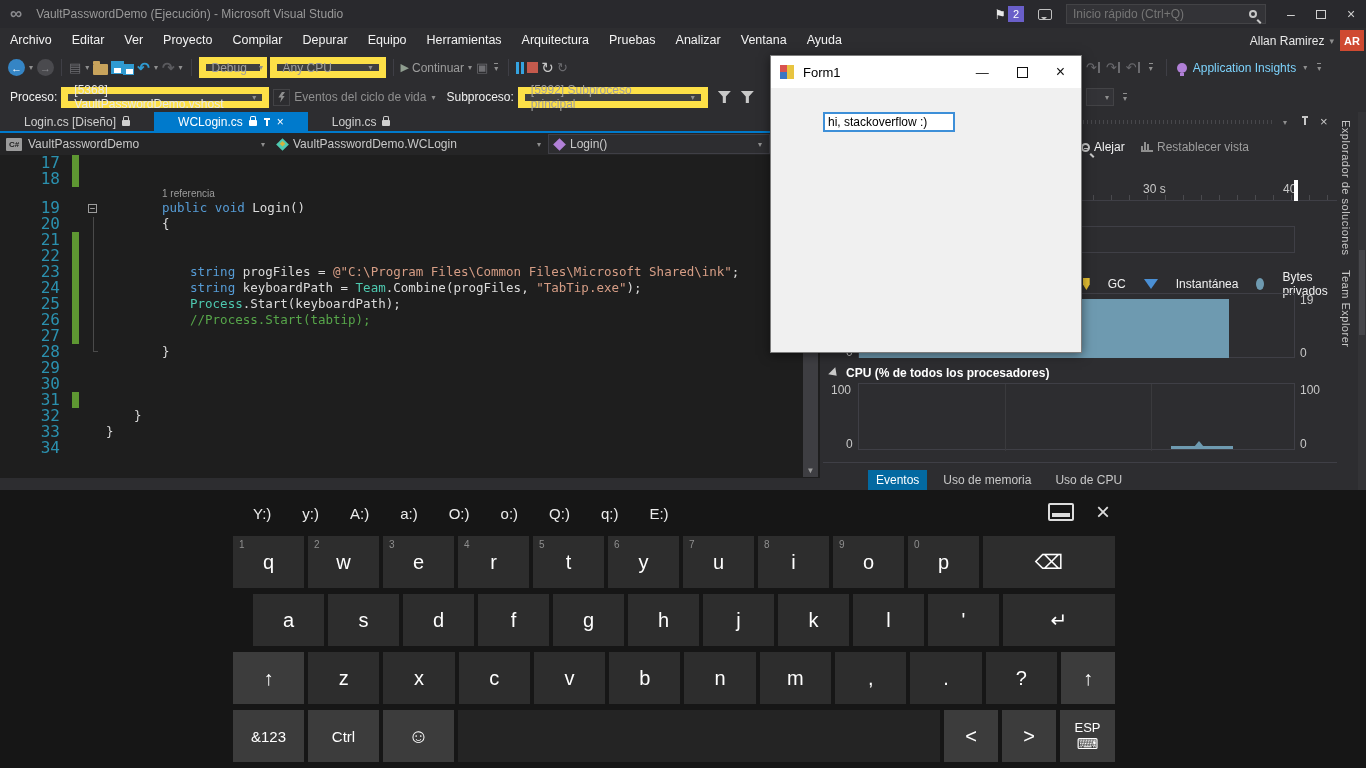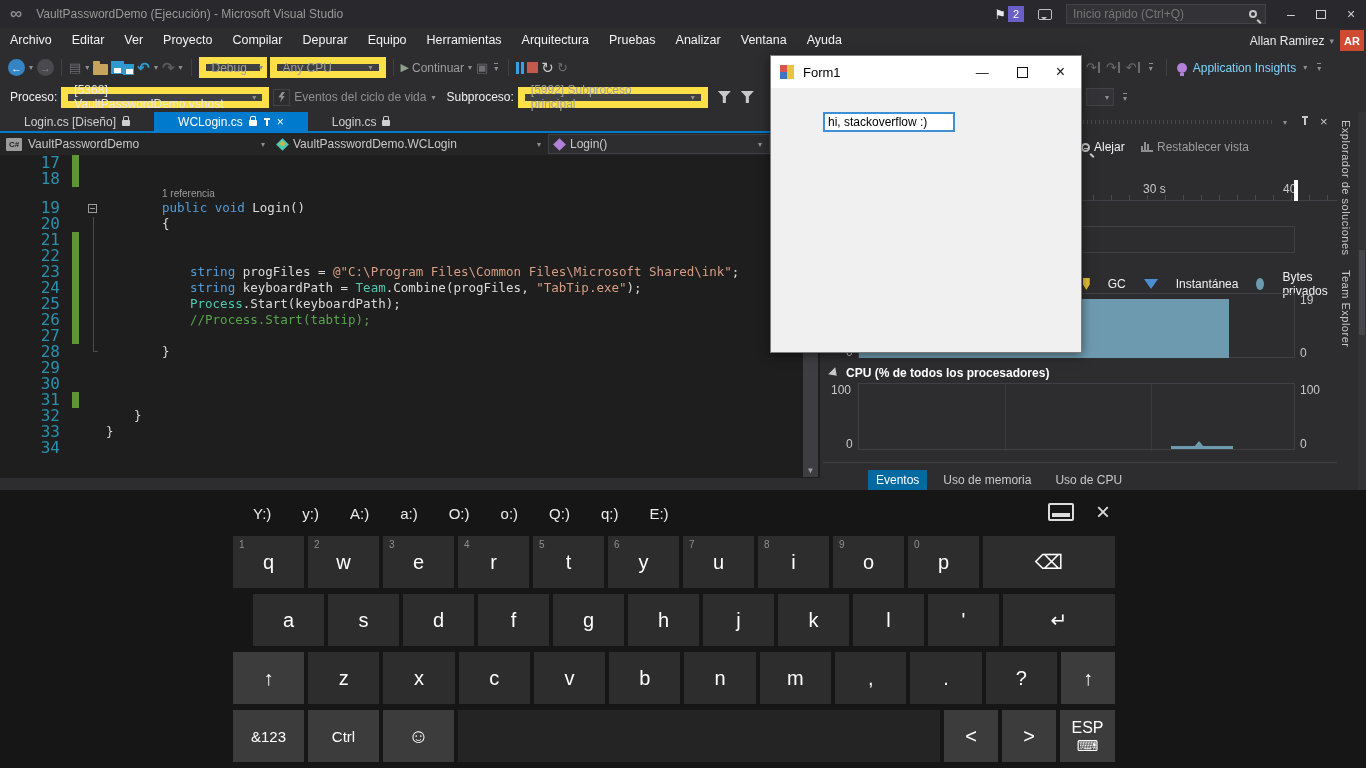--- a/index.html
+++ b/index.html
@@ -201,21 +201,21 @@
 .krow { display:flex; height:52px; margin-bottom:6px; }
 .key { width:71px; margin-right:4px; background:#2d2d2d; color:#fff; font-size:20px; position:relative;
   display:flex; align-items:center; justify-content:center; }
 .key:last-child { margin-right:0; }
 .key.grow { flex:1; width:auto; }
 .key.special { background:#3c3c3c; }
 .key.space { background:#242424; }
 .key .hint { position:absolute; left:6px; top:3px; font-size:10px; color:#8f8f8f; }
 .key.small-label { font-size:15px; }
 .key .esp-wrap { display:flex; flex-direction:column; align-items:center; line-height:1; }
-.key .esp-wrap .esp-l { font-size:16px; margin-bottom:2px; }
+.key .esp-wrap .esp-l { font-size:13px; margin-bottom:2px; }
 .key .esp-wrap .esp-k { font-size:15px; }
 </style>
 </head>
 <body>
 
 <div id="screen">
 
   <div class="titlebar">
     <span class="vs-logo">∞</span>
     <span class="win-title">VaultPasswordDemo (Ejecución) - Microsoft Visual Studio</span>

